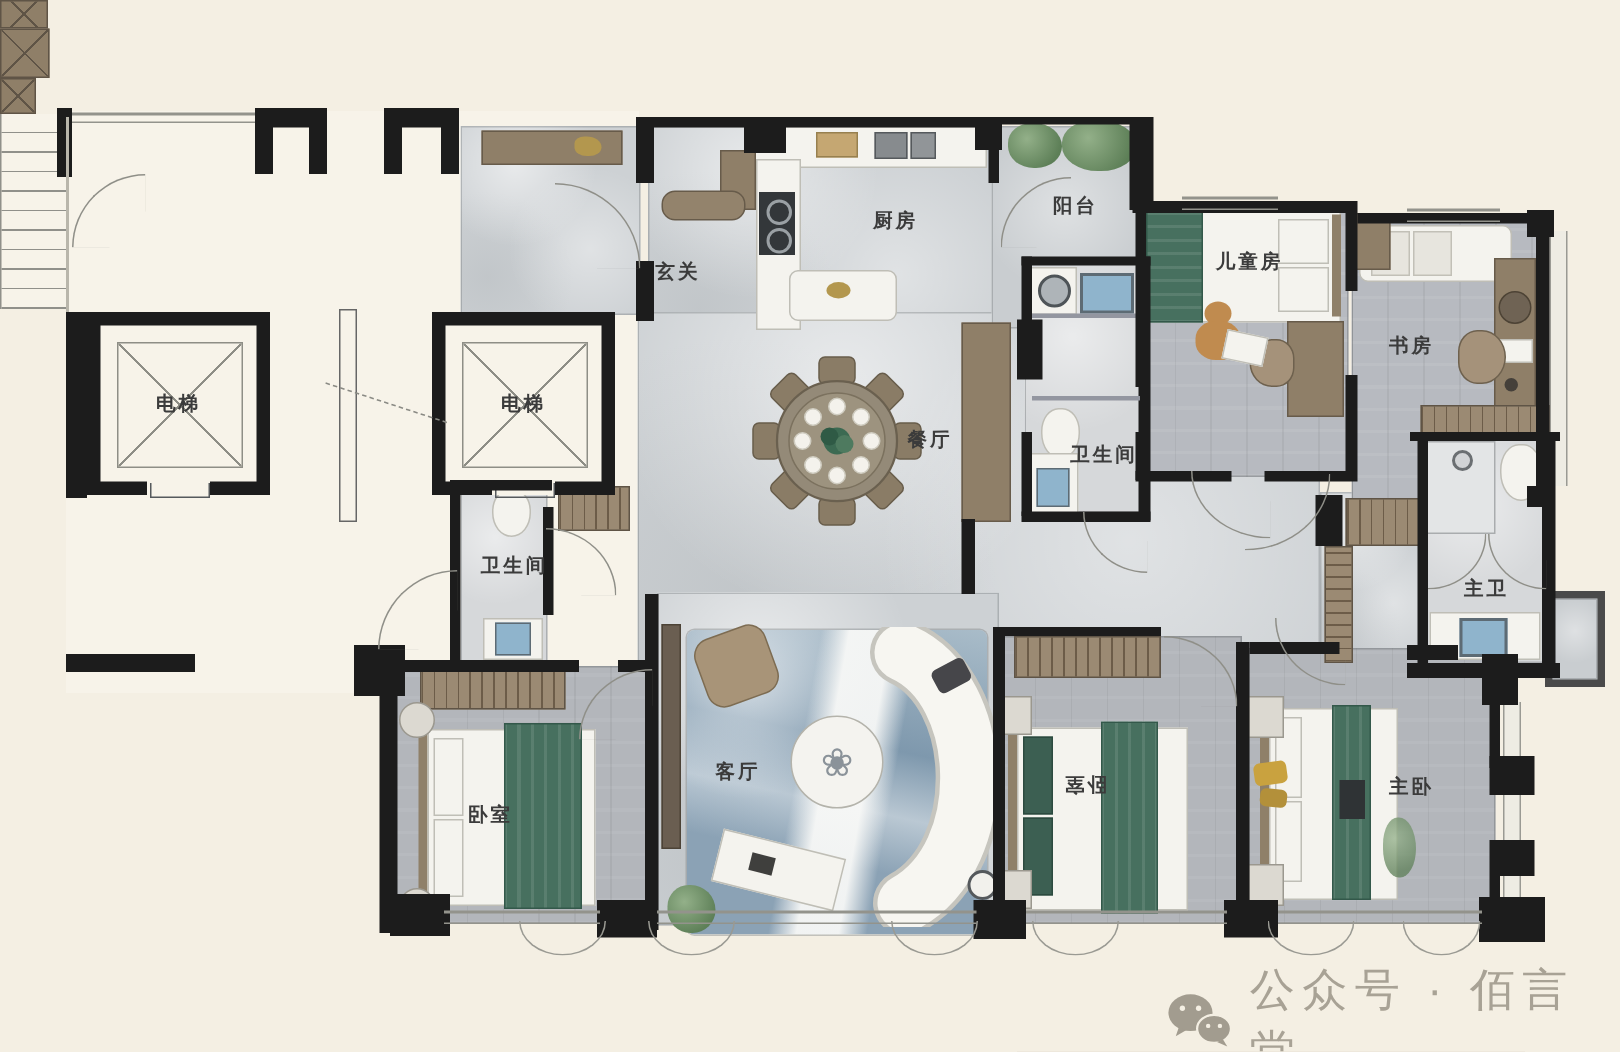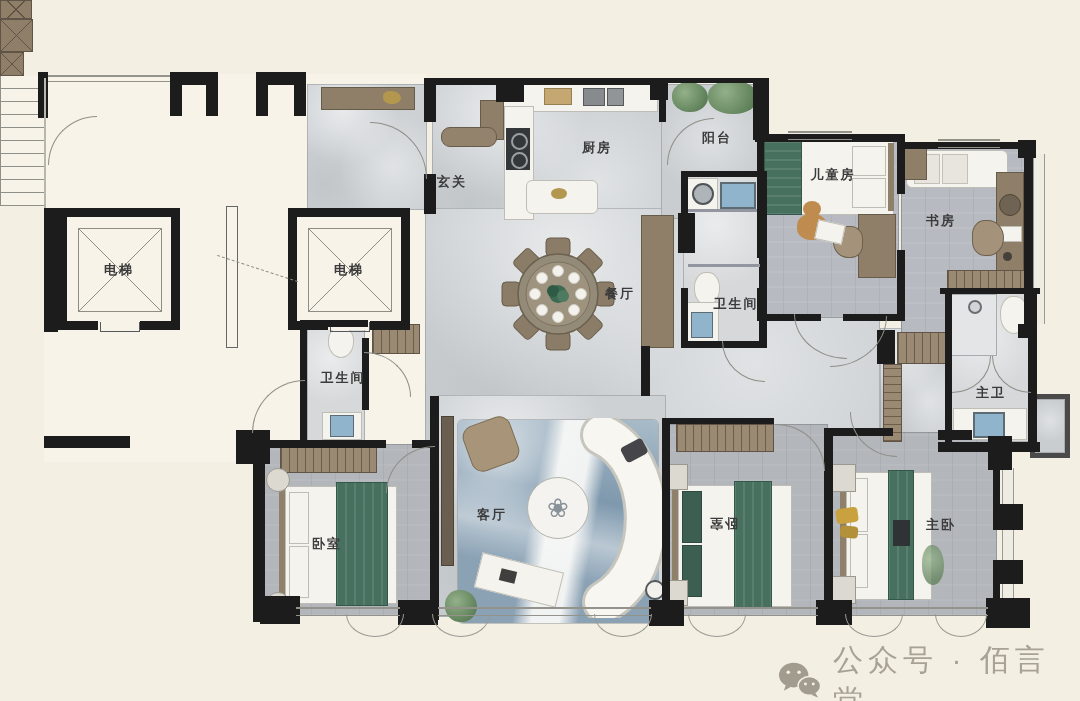--- a/index.html
+++ b/index.html
@@ -333,21 +333,21 @@
   <div class="arc bl" style="left:850px;top:412px;width:46px;height:44px;"></div>
   <div class="arc br" style="left:952px;top:356px;width:38px;height:36px;"></div>
   <div class="arc bl" style="left:992px;top:356px;width:38px;height:36px;"></div>
 
   <div class="lbl" style="left:119px;top:269px;">电梯</div>
   <div class="lbl" style="left:349px;top:269px;">电梯</div>
   <div class="lbl" style="left:452px;top:181px;">玄关</div>
   <div class="lbl" style="left:597px;top:147px;">厨房</div>
   <div class="lbl" style="left:717px;top:137px;">阳台</div>
   <div class="lbl" style="left:833px;top:174px;">儿童房</div>
-  <div class="lbl" style="left:941px;top:220px;">书房</div>
+  <div class="lbl" style="left:941px;top:230px;">书房</div>
   <div class="lbl" style="left:620px;top:293px;">餐厅</div>
   <div class="lbl" style="left:736px;top:303px;">卫生间</div>
   <div class="lbl" style="left:343px;top:377px;">卫生间</div>
   <div class="lbl" style="left:991px;top:392px;">主卫</div>
   <div class="lbl" style="left:327px;top:543px;">卧室</div>
   <div class="lbl" style="left:492px;top:514px;">客厅</div>
   <div class="lbl flip" style="left:723px;top:523px;">卧室</div>
   <div class="lbl" style="left:941px;top:524px;">主卧</div>
 
   <div class="abs" style="left:776px;top:640px;display:flex;align-items:center;gap:10px;">

